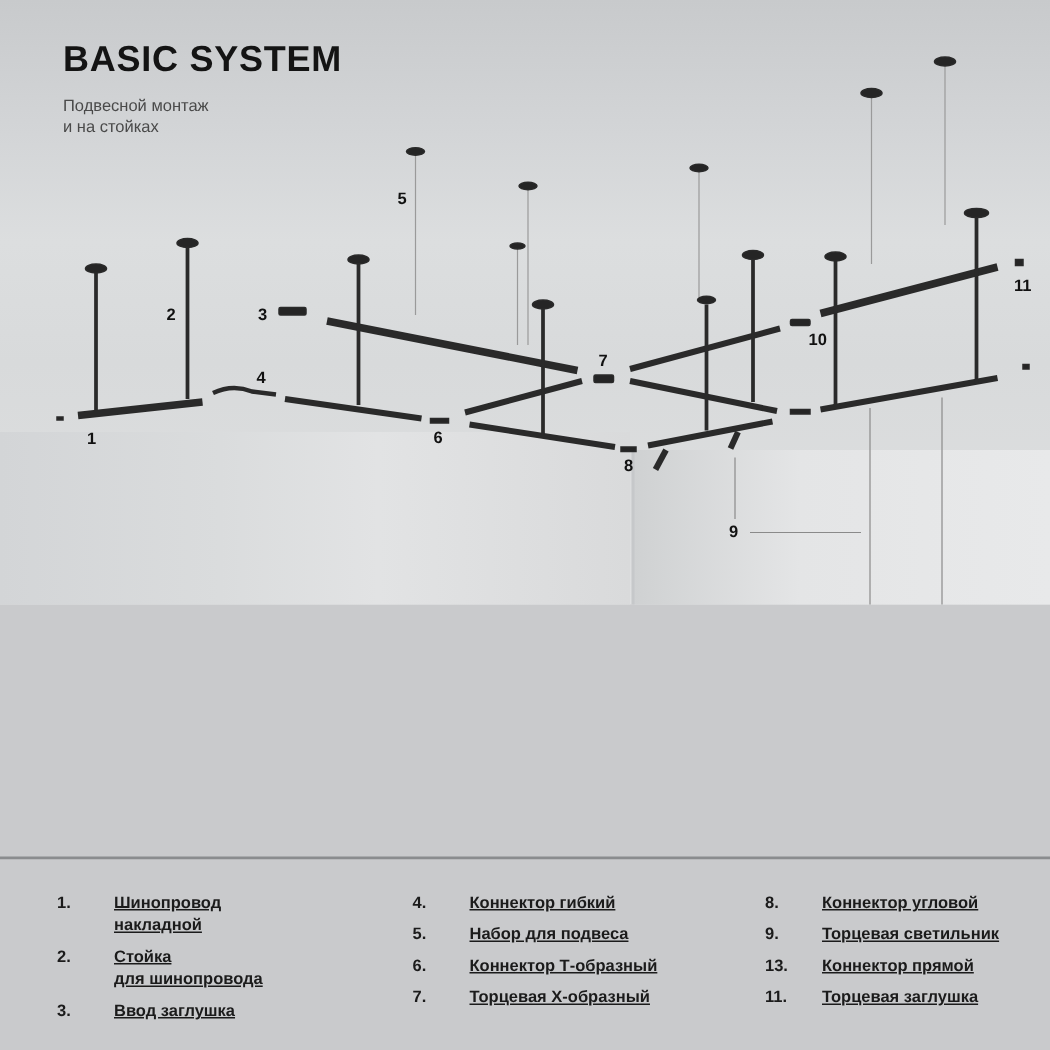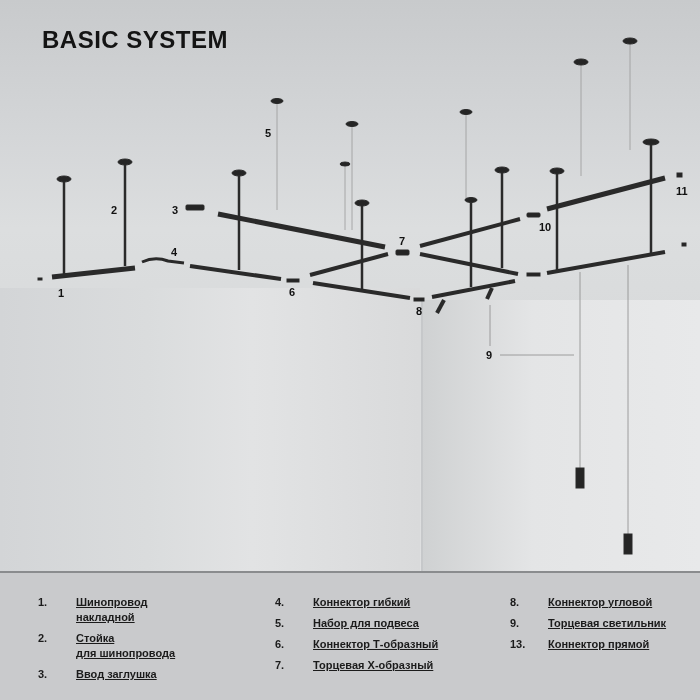--- a/index.html
+++ b/index.html
@@ -1,17 +1,17 @@
 <!DOCTYPE html>
 <html><head>
 <meta charset="utf-8">
 <style>
   html, body { margin:0; padding:0; }
   body { width:700px; height:700px; overflow:hidden; background:#c9cacc; font-family:"Liberation Sans", sans-serif; position:relative; }
-  .scene { position:absolute; left:0; top:0; width:700px; height:571px; overflow:hidden;
+  .scene { position:absolute; left:0; top:0; width:700px; height:403px; overflow:hidden;
     background: linear-gradient(180deg,#c8cacc 0%,#d3d5d7 22%,#dcdedf 40%,#d8dadb 60%,#dfe0e1 100%); }
   .wall-left { position:absolute; left:0; top:288px; width:420px; height:283px;
     background: linear-gradient(90deg,#d3d5d7 0%,#dadcdd 35%,#e2e3e4 60%,#d9dadb 100%); }
   .wall-right { position:absolute; left:422px; top:300px; width:278px; height:271px;
     background: linear-gradient(90deg,#cfd1d2 0%,#e4e5e6 40%,#e8e9ea 100%); }
   .corner-line { position:absolute; left:421px; top:300px; width:2px; height:271px; background:#c6c8ca; }
   .divider { position:absolute; left:0; top:571px; width:700px; height:2px; background:#8a8c8e; }
   svg.illus { position:absolute; left:0; top:0; width:700px; height:571px; }
   .title { position:absolute; left:42px; top:26px; font-size:24px; font-weight:bold; letter-spacing:0.5px; color:#141414; margin:0; }
   .subtitle { position:absolute; left:42px; top:64px; font-size:11px; line-height:14px; color:#4a4a4a; width:150px; }
@@ -106,20 +106,22 @@
         <line x1="628" y1="265" x2="628" y2="535"></line>
         <line x1="490" y1="305" x2="490" y2="346"></line>
         <line x1="500" y1="355" x2="574" y2="355"></line>
       </g>
       <rect x="576" y="468" width="8" height="20"></rect>
       <rect x="624" y="534" width="8" height="20"></rect>
     </g>
   </svg>
 
   <div class="title">BASIC SYSTEM</div>
+  <div class="subtitle" style="white-space:pre-line">Подвесной монтаж
+и на стойках</div>
 
   <div class="callout" style="left:58px;top:287px">1</div>
   <div class="callout" style="left:111px;top:204px">2</div>
   <div class="callout" style="left:172px;top:204px">3</div>
   <div class="callout" style="left:171px;top:246px">4</div>
   <div class="callout" style="left:265px;top:127px">5</div>
   <div class="callout" style="left:289px;top:286px">6</div>
   <div class="callout" style="left:399px;top:235px">7</div>
   <div class="callout" style="left:416px;top:305px">8</div>
   <div class="callout" style="left:486px;top:349px">9</div>
@@ -170,14 +172,18 @@
         <span class="legend-text">Коннектор угловой</span>
       </div>
     <div class="legend-item">
         <span class="legend-num">9.</span>
         <span class="legend-text">Торцевая светильник</span>
       </div>
     <div class="legend-item">
         <span class="legend-num">13.</span>
         <span class="legend-text">Коннектор прямой</span>
       </div>
+    <div class="legend-item">
+        <span class="legend-num">11.</span>
+        <span class="legend-text">Торцевая заглушка</span>
+      </div>
   </div>
 </div>
 
 </body></html>

